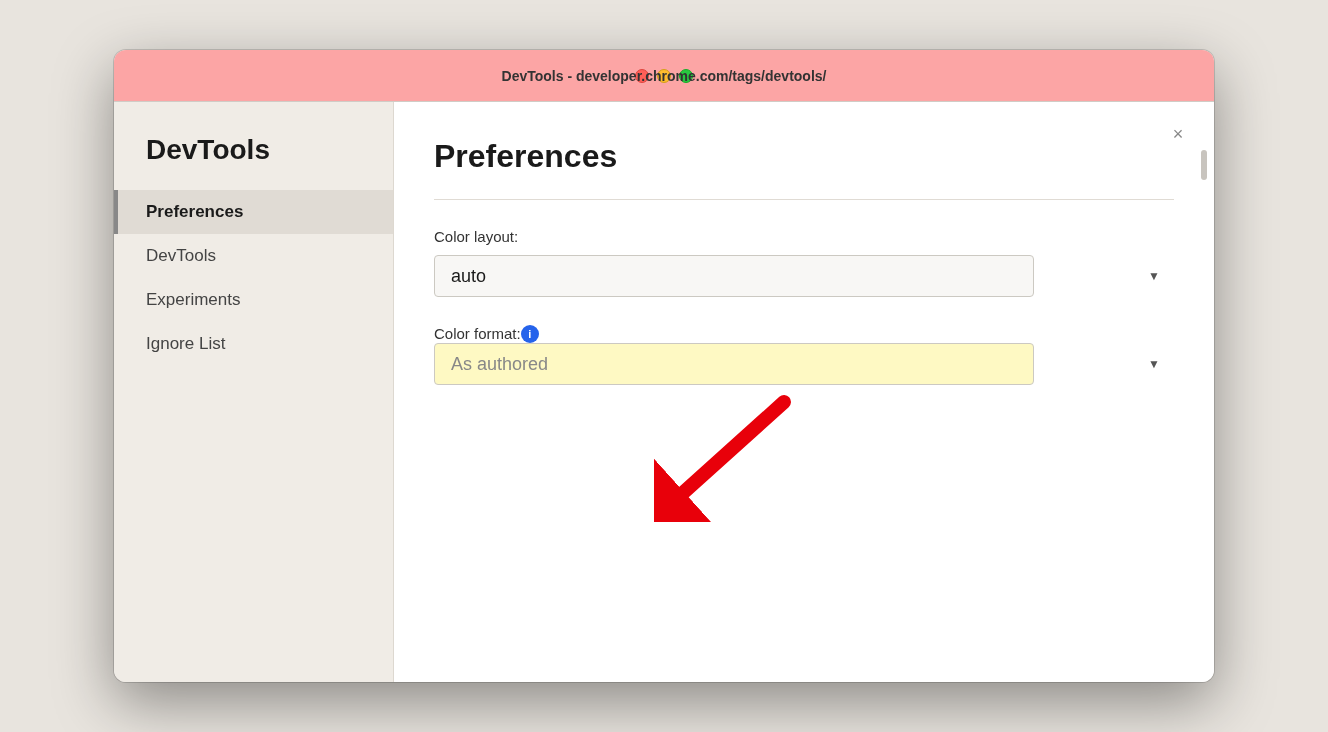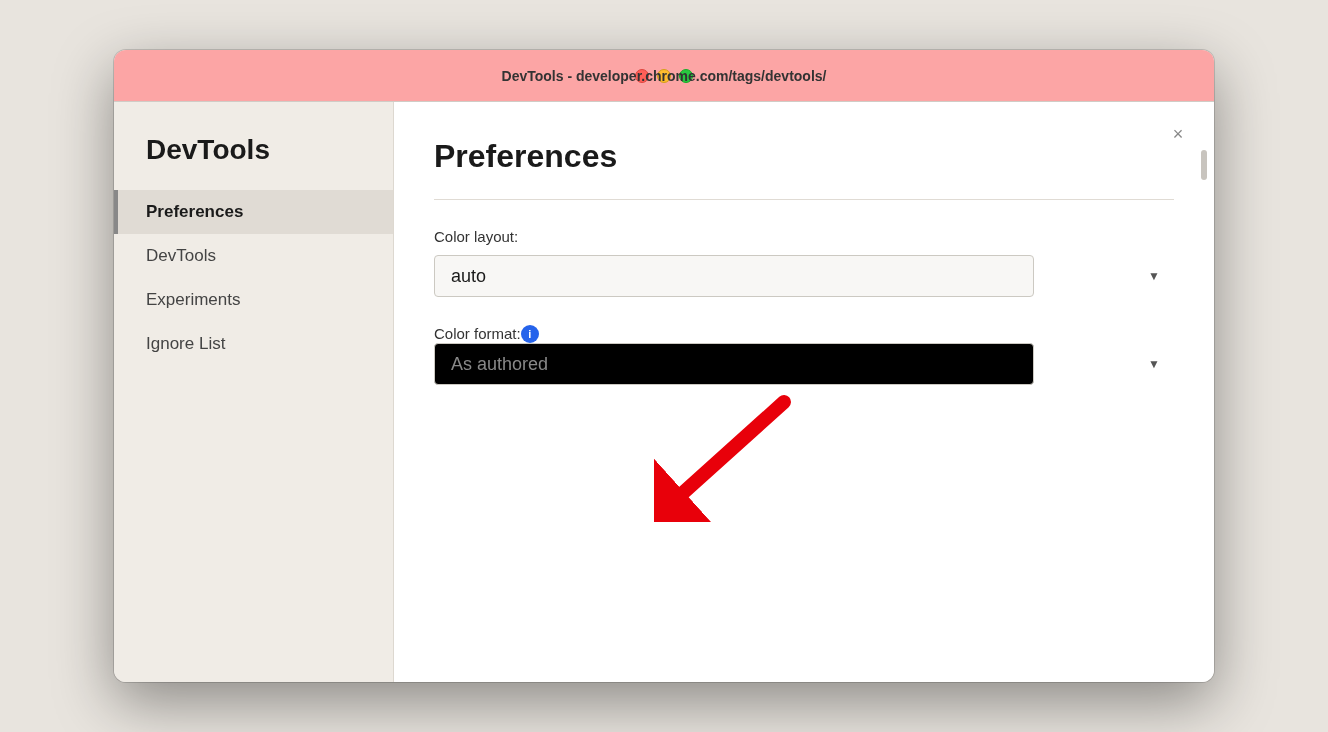--- a/index.html
+++ b/index.html
@@ -274,21 +274,21 @@
             <marker id="arrowhead" markerWidth="10" markerHeight="7" refX="0" refY="3.5" orient="auto">
               <polygon points="0 0, 10 3.5, 0 7" fill="#e8000a"></polygon>
             </marker>
           </defs>
 
           <line x1="130" y1="10" x2="30" y2="100" stroke="#e8000a" stroke-width="14" stroke-linecap="round" marker-end="url(#arrowhead)"></line>
         </svg>
       </div>
 
       <div class="select-wrapper">
-        <select class="select-field" style="color:#888; background:#000000;">
+        <select class="select-field" style="color:#888; background:#fef9c3;">
           <option>As authored</option>
           <option>HEX</option>
           <option>RGB</option>
           <option>HSL</option>
         </select>
         <span class="select-arrow">▼</span>
       </div>
 
     </div>
   </div>

